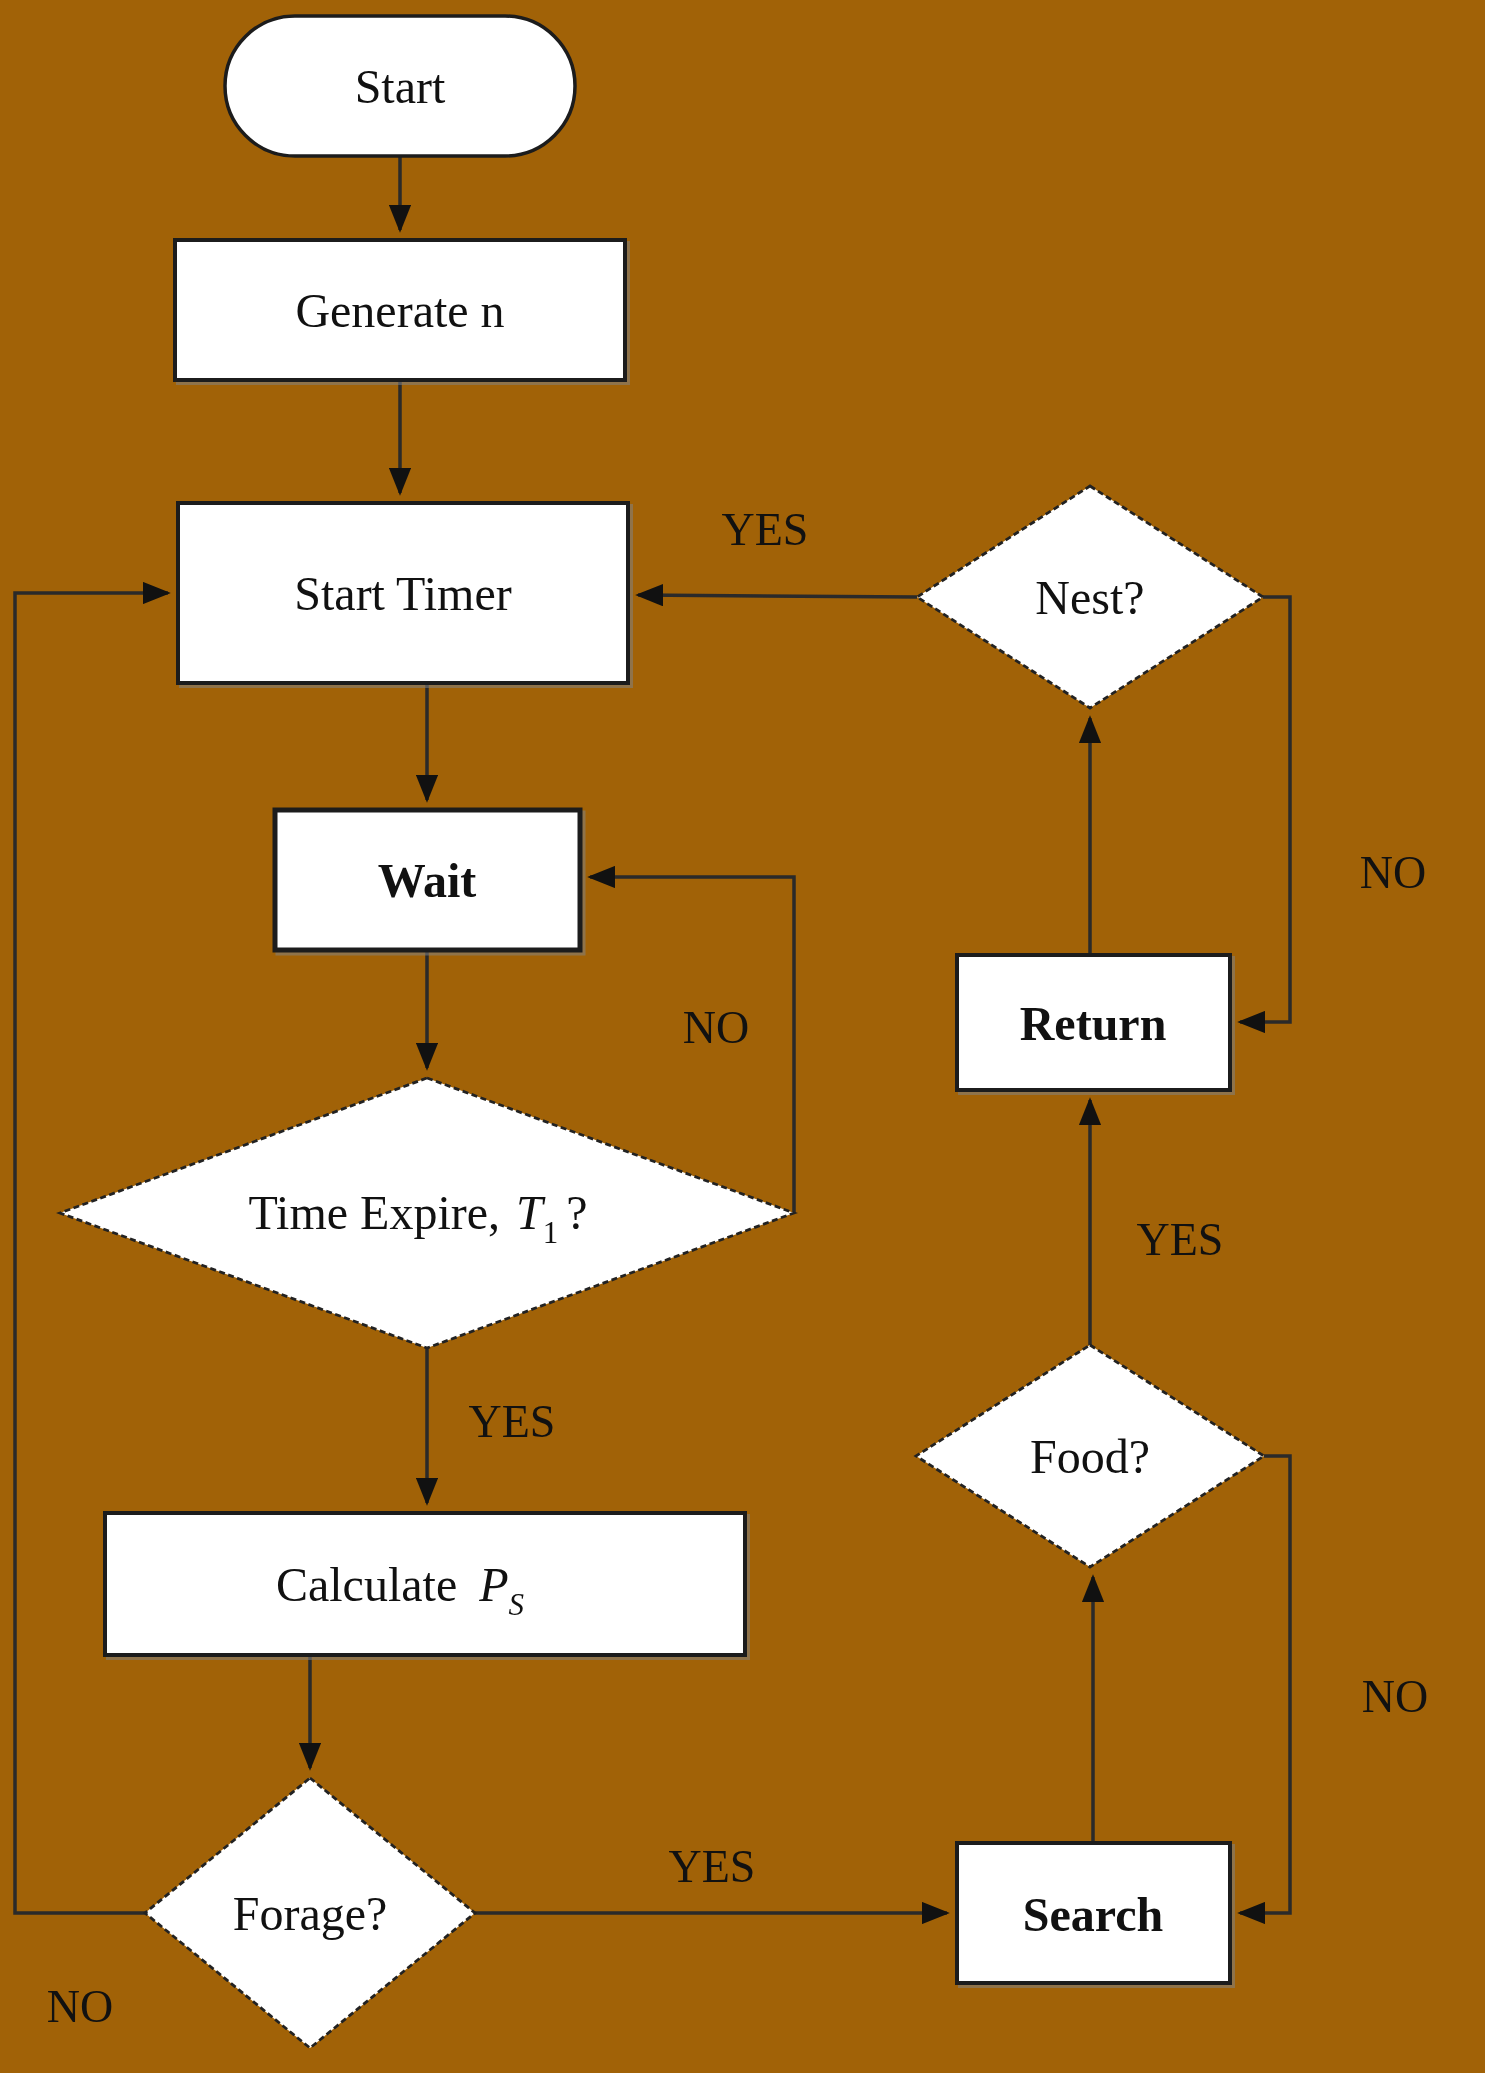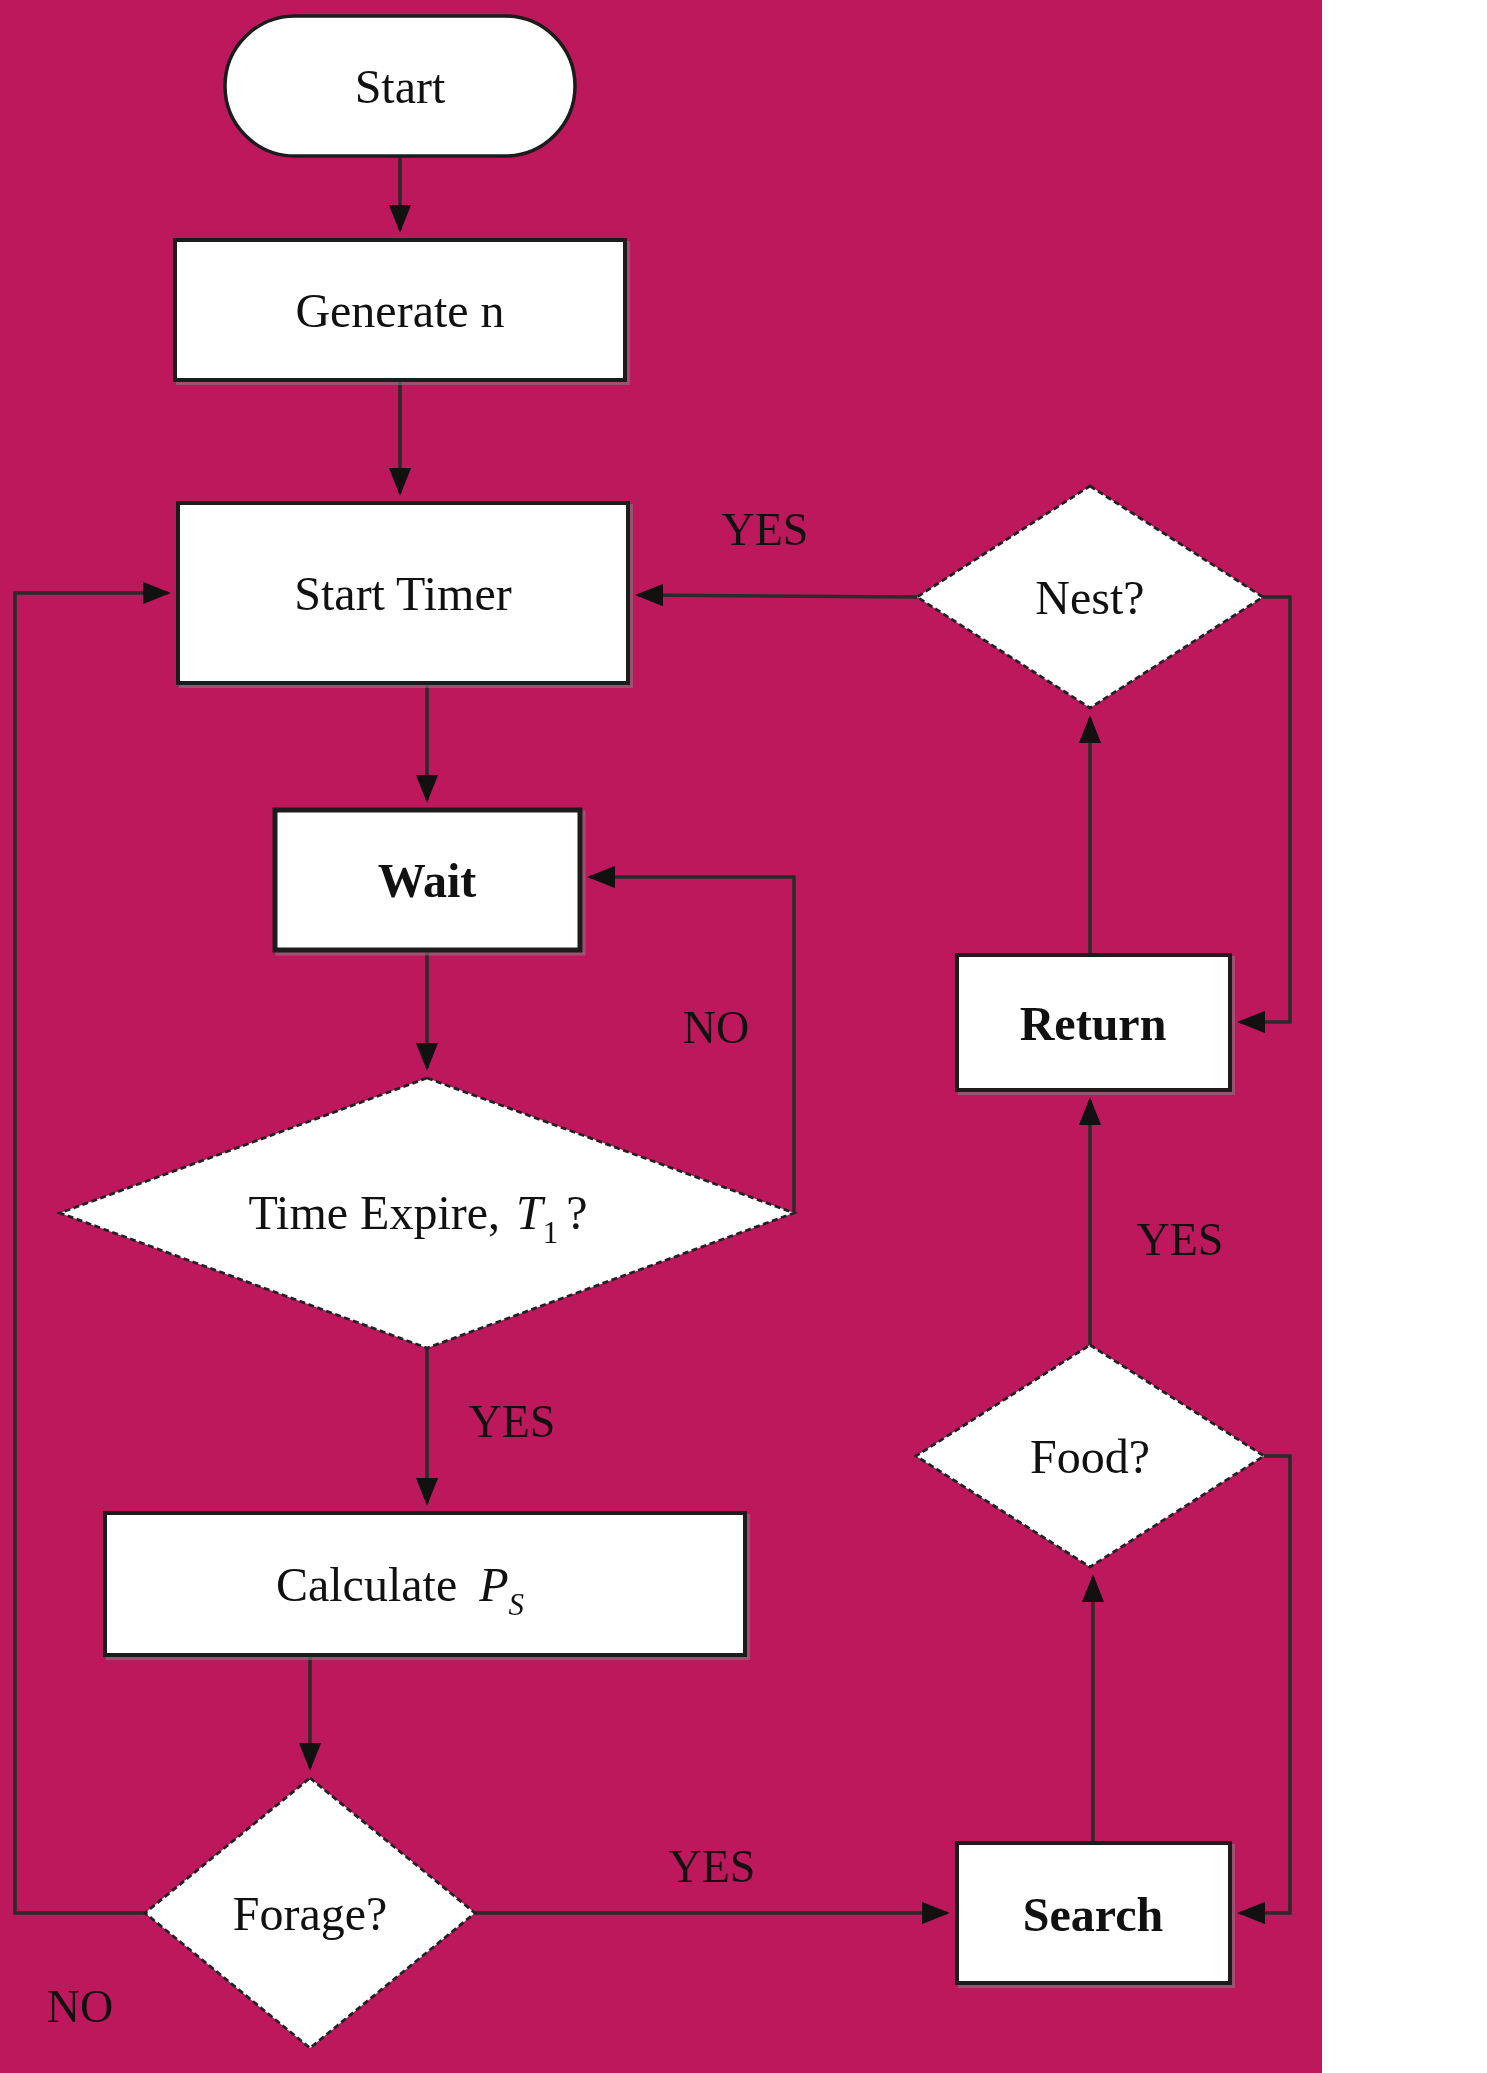--- a/index.html
+++ b/index.html
@@ -1,16 +1,16 @@
 <!DOCTYPE html>
 <html><head>
 <meta charset="utf-8">
 <style>
   html,body{margin:0;padding:0;background:#ffffff;}
-  .page{width:1322px;height:2073px;background:#be185d;position:relative;overflow:hidden;}
+  .page{width:1485px;height:2073px;background:#a16207;position:relative;overflow:hidden;}
   svg{display:block;font-family:"Liberation Serif","DejaVu Serif",serif;}
   .node-rect{fill:#ffffff;stroke:#1c1c1c;stroke-width:4;filter:drop-shadow(3px 3px 0 rgba(130,130,130,0.55));}
   .node-rect--heavy{stroke-width:5;}
   .node-oval{fill:#ffffff;stroke:#1c1c1c;stroke-width:3.5;}
   .node-diamond{fill:#ffffff;stroke:#222222;stroke-width:2.75;stroke-dasharray:6 3.5;}
   .edge{fill:none;stroke:#2a2a2a;stroke-width:3.5;}
   .node-label{font-size:48px;fill:#111111;text-anchor:middle;}
   .node-label--bold{font-weight:bold;}
   .mathvar{font-style:italic;}
   .mathsub{font-size:31px;}

